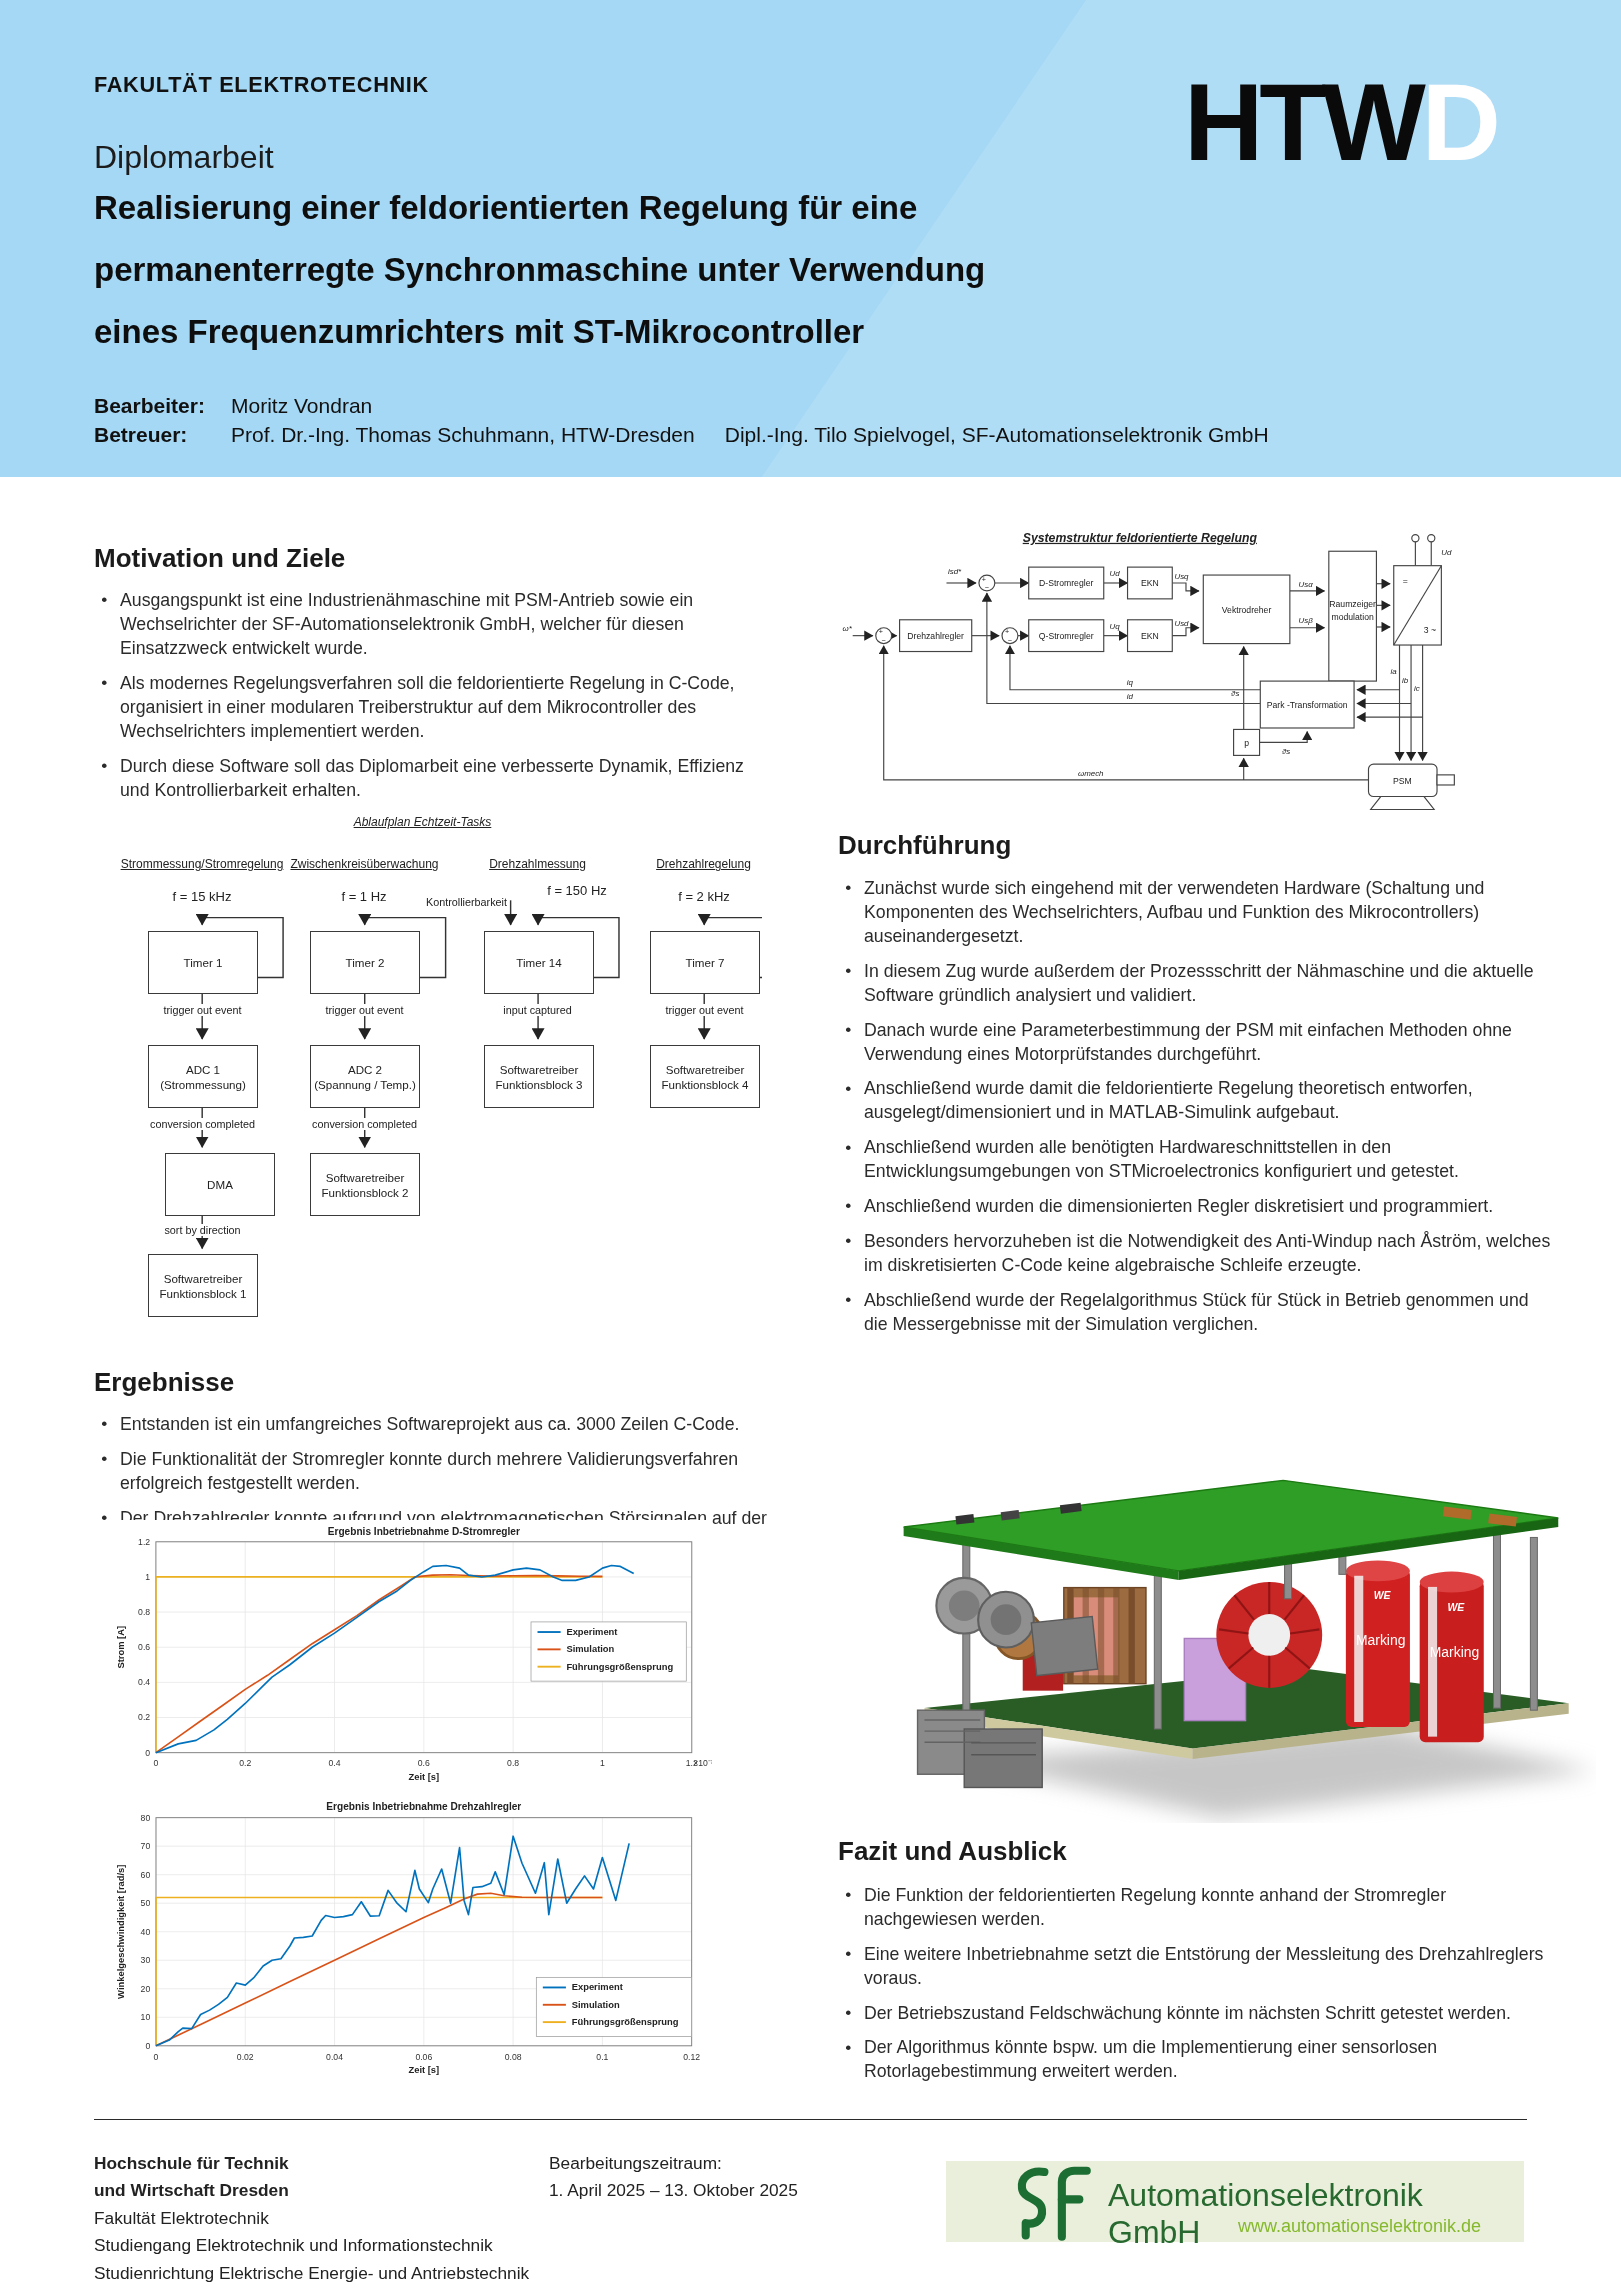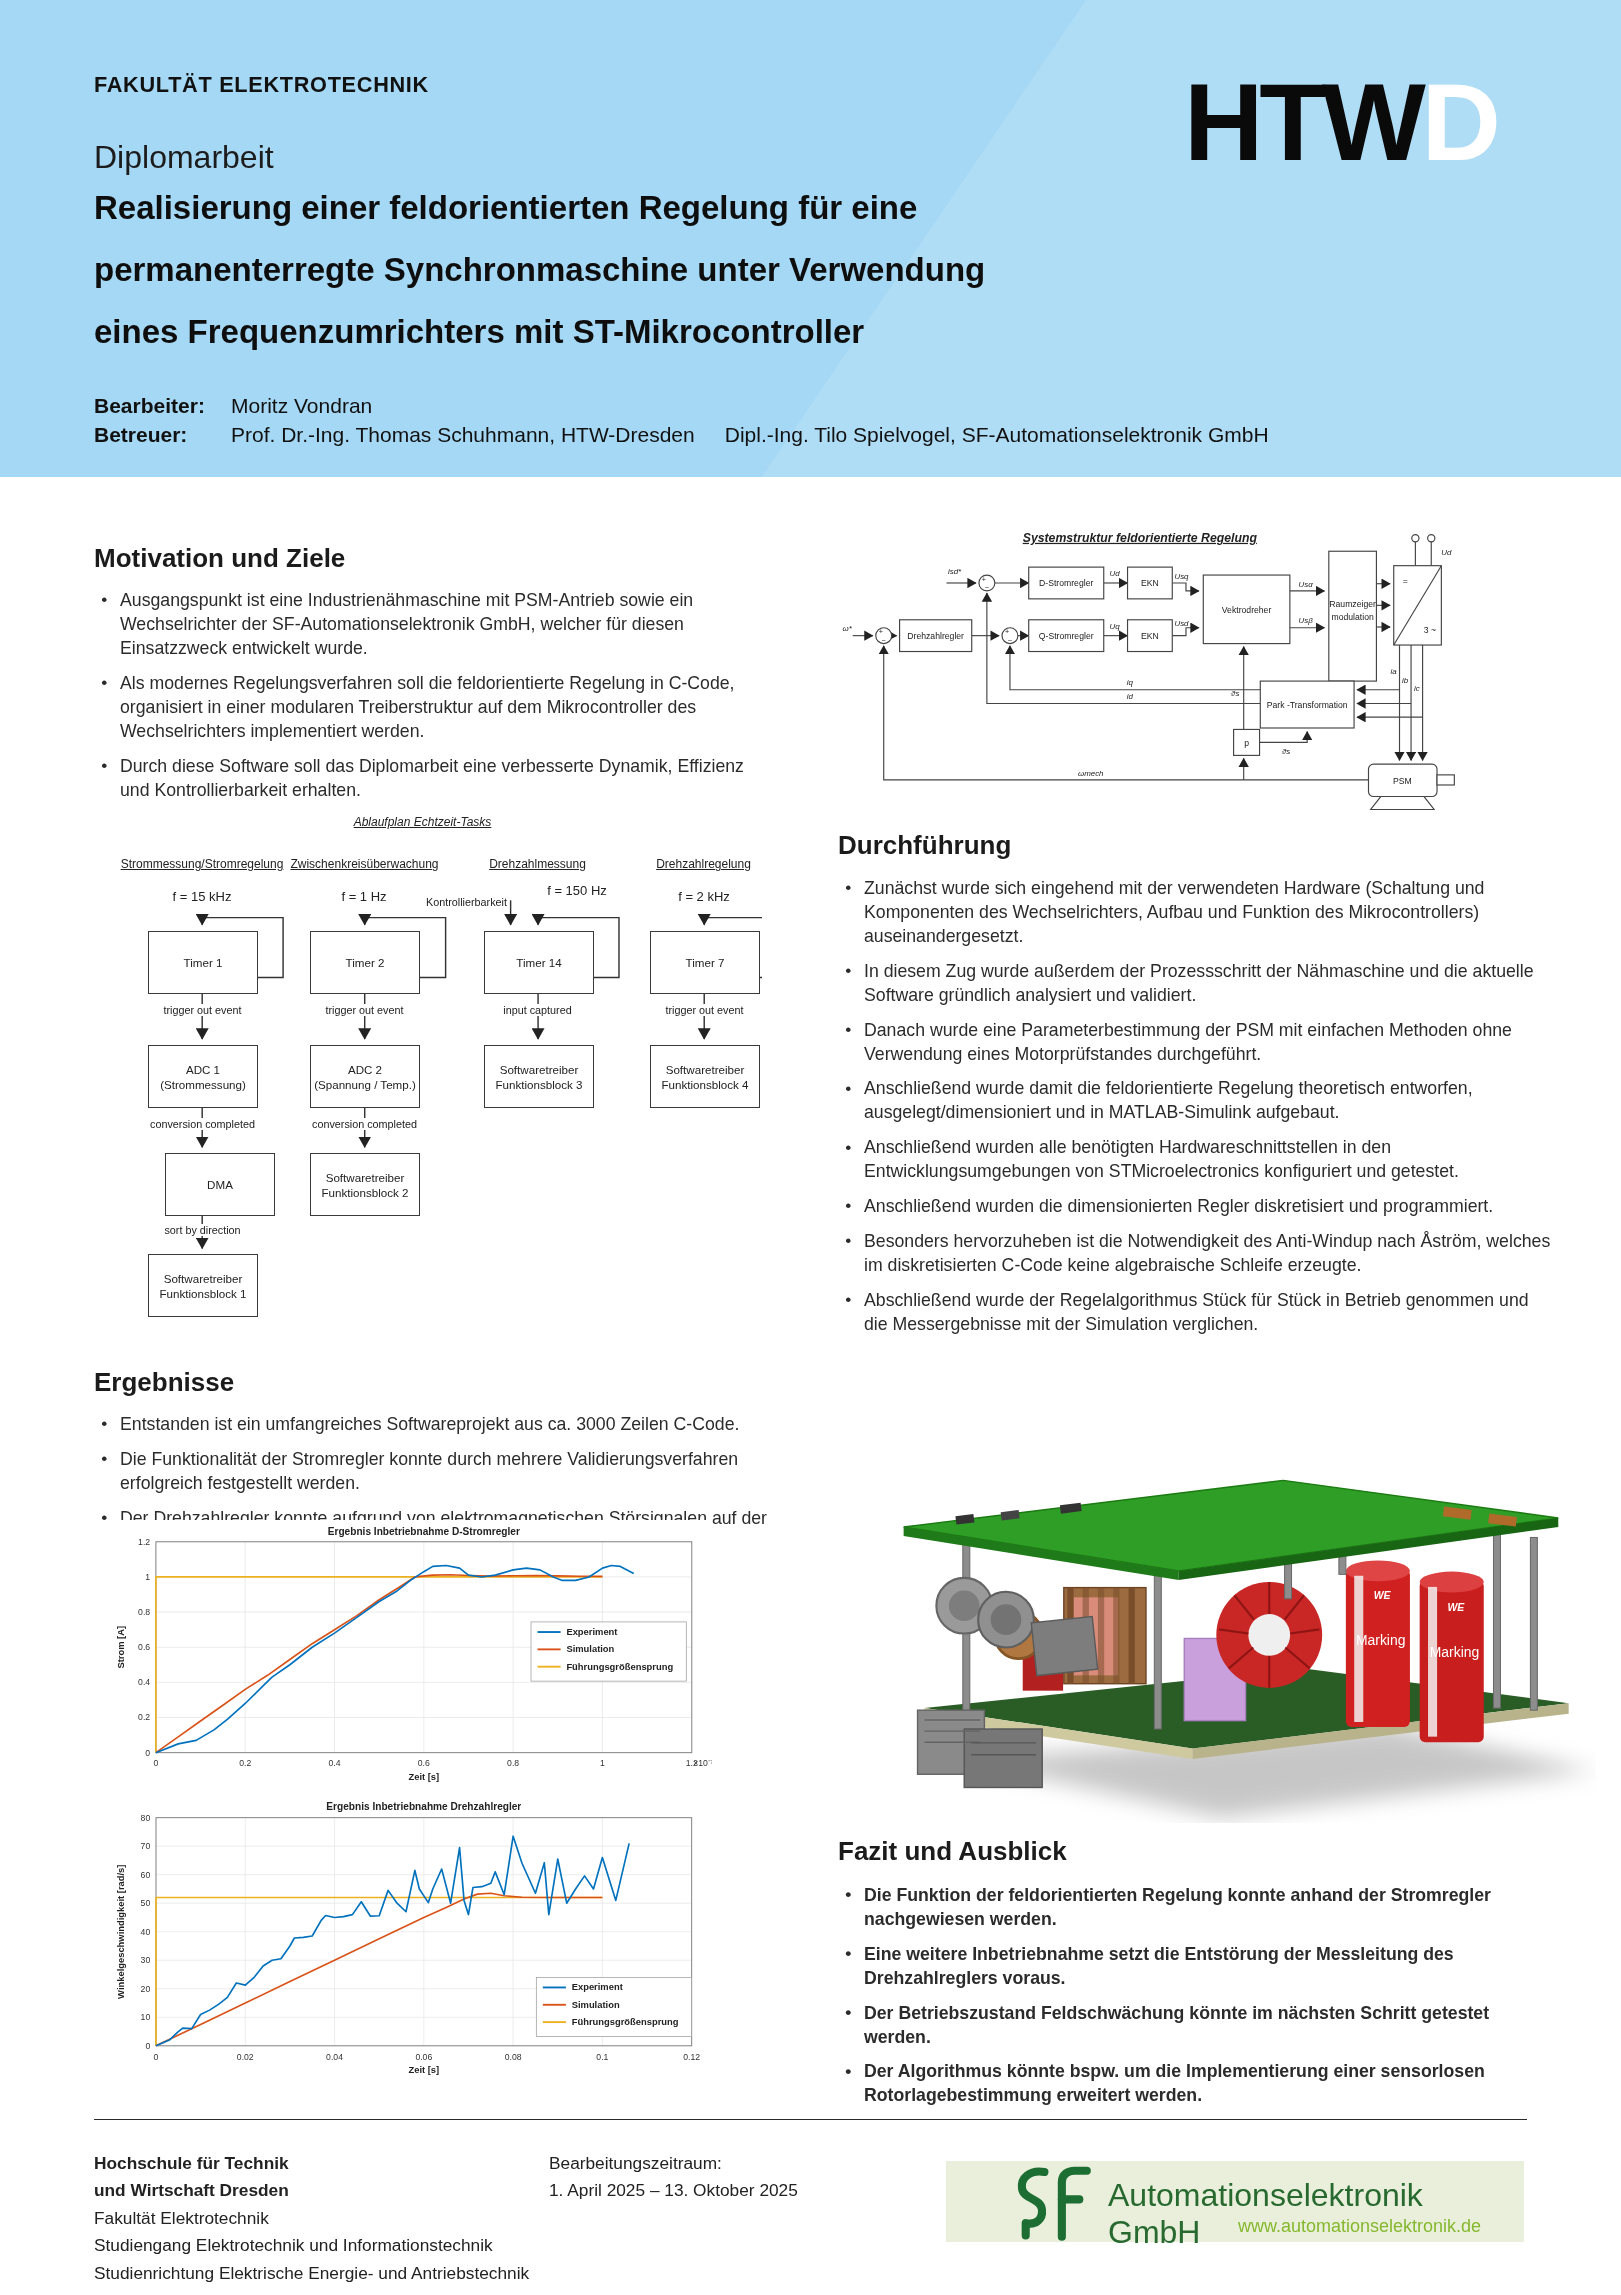--- a/index.html
+++ b/index.html
@@ -482,21 +482,21 @@
     <line x1="95" y1="412" x2="175" y2="412" stroke="#636363" stroke-width="2"></line>
     <line x1="95" y1="428" x2="175" y2="428" stroke="#636363" stroke-width="2"></line>
     <line x1="95" y1="444" x2="175" y2="444" stroke="#636363" stroke-width="2"></line>
     <line x1="162" y1="445" x2="255" y2="445" stroke="#565656" stroke-width="2"></line>
     <line x1="162" y1="462" x2="255" y2="462" stroke="#565656" stroke-width="2"></line>
   </g>
 </svg>
 </div>
 
 <div class="abs sec-heading" style="left:838px;top:1836px;">Fazit und Ausblick</div>
-<ul class="bullets abs" style="left:838px;top:1883px;width:715px;font-weight:bold;">
+<ul class="bullets abs" style="left:838px;top:1883px;width:715px;">
   <li>Die Funktion der feldorientierten Regelung konnte anhand der Stromregler nachgewiesen werden.</li>
   <li>Eine weitere Inbetriebnahme setzt die Entstörung der Messleitung des Drehzahlreglers voraus.</li>
   <li>Der Betriebszustand Feldschwächung könnte im nächsten Schritt getestet werden.</li>
   <li>Der Algorithmus könnte bspw. um die Implementierung einer sensorlosen Rotorlagebestimmung erweitert werden.</li>
 </ul>
 
 <div class="abs footer-rule"></div>
 
 <div class="abs footer-block" style="left:94px;top:2150px;">
   <div class="footer-bold">Hochschule für Technik</div>

